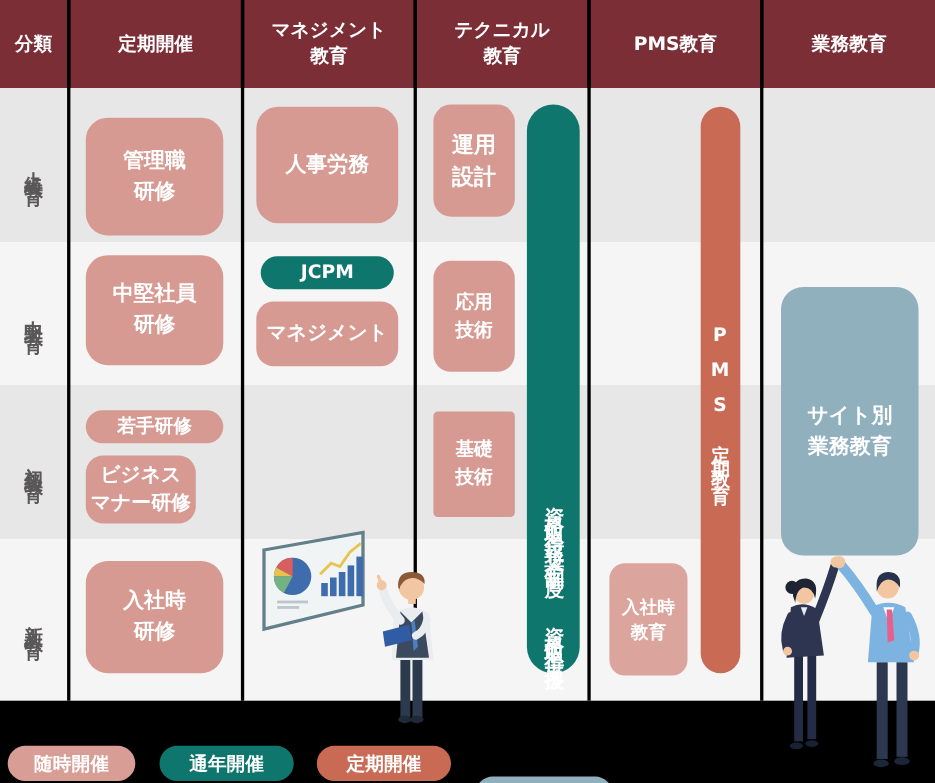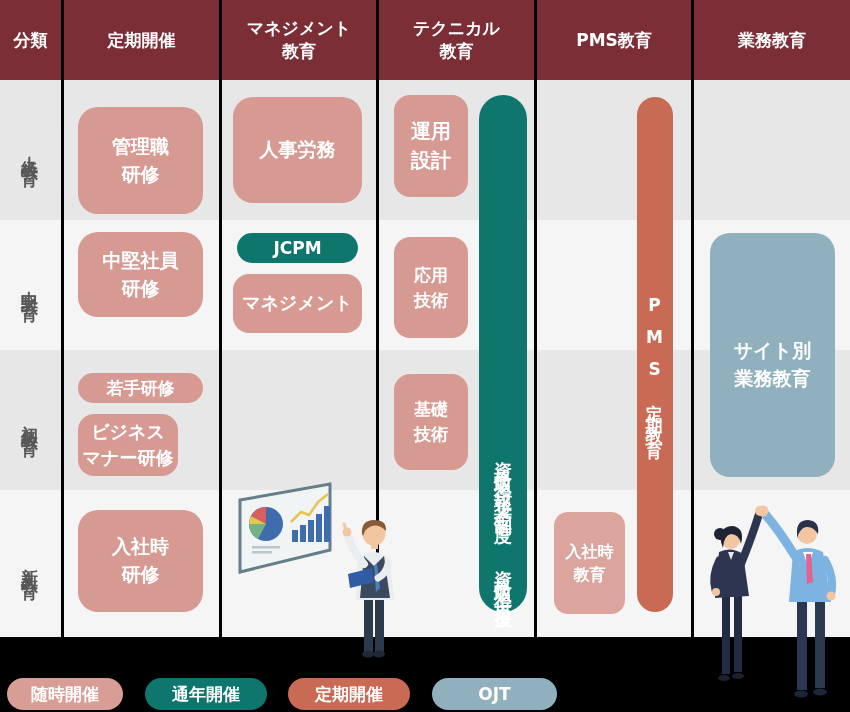--- a/index.html
+++ b/index.html
@@ -28,21 +28,21 @@
   
   .box{
     position:absolute;display:flex;align-items:center;justify-content:center;
     text-align:center;color:#fff;font-weight:bold;white-space:pre-line;
     line-height:1.45;z-index:4;
   }
   .pink{background:#d69a92;}
   .pinklight{background:#dba49d;}
   .green{background:#0f766e;}
   .red{background:#c96a55;}
-  .blue{background:#8fb0bc;}
+  .blue{background:#8fb0bc;margin-top:28px;}
   
   .vbar{position:absolute;display:flex;justify-content:center;z-index:4;}
   .vtext{
     writing-mode:vertical-rl;text-orientation:upright;color:#fff;font-weight:bold;
   }
   .greenbar-text{font-size:18px;letter-spacing:0.45em;}
   .greenbar-text .phrase2{margin-top:36px;}
   .redbar-text{font-size:17px;letter-spacing:0.7em;}
   
   .pill{
@@ -86,37 +86,37 @@
     </div>
   <div class="rlabel-wrap" style="top:350px;height:140px;">
       <span class="rlabel">初級教育</span>
     </div>
   <div class="rlabel-wrap" style="top:490px;height:147px;">
       <span class="rlabel">新人教育</span>
     </div>
 
   <div class="box pink" style="left:78px;top:95px;width:125px;height:107px;border-radius:20px;font-size:19px;margin-top:12px;">管理職
 研修</div>
-  <div class="box pink" style="left:78px;top:232px;width:125px;height:85px;border-radius:20px;font-size:19px;">中堅社員
+  <div class="box pink" style="left:78px;top:232px;width:125px;height:100px;border-radius:20px;font-size:19px;">中堅社員
 研修</div>
   <div class="box pink" style="left:78px;top:373px;width:125px;height:30px;border-radius:15px;font-size:17px;">若手研修</div>
   <div class="box pink" style="left:78px;top:414px;width:100px;height:62px;border-radius:16px;font-size:18px;">ビジネス
 マナー研修</div>
   <div class="box pink" style="left:78px;top:510px;width:125px;height:102px;border-radius:20px;font-size:19px;">入社時
 研修</div>
 
   <div class="box pink" style="left:233px;top:97px;width:129px;height:106px;border-radius:20px;font-size:19px;">人事労務</div>
   <div class="box green" style="left:237px;top:233px;width:121px;height:30px;border-radius:15px;font-size:17px;">JCPM</div>
   <div class="box pink" style="left:233px;top:274px;width:129px;height:59px;border-radius:16px;font-size:18px;">マネジメント</div>
 
   <div class="box pink" style="left:394px;top:95px;width:74px;height:102px;border-radius:16px;font-size:20px;">運用
 設計</div>
   <div class="box pink" style="left:394px;top:237px;width:74px;height:101px;border-radius:16px;font-size:17px;">応用
 技術</div>
-  <div class="box pink" style="left:394px;top:374px;width:74px;height:96px;border-radius:16px;font-size:17px;">基礎
+  <div class="box pink" style="left:394px;top:374px;width:74px;height:96px;border-radius:4px;font-size:17px;">基礎
 技術</div>
 
   <div class="vbar green" style="left:479px;top:95px;width:48px;height:517px;border-radius:24px;align-items:flex-end;padding-bottom:0;">
     <div class="vtext greenbar-text" style="margin-bottom:8px;">
       <span class="phrase1">資格取得報奨金制度</span><span class="phrase2">資格取得支援</span>
     </div>
   </div>
 
   <div class="vbar red" style="left:637px;top:97px;width:36px;height:515px;border-radius:18px;align-items:flex-start;">
     <div class="vtext redbar-text" style="margin-top:198px;">PMS定期教育</div>

